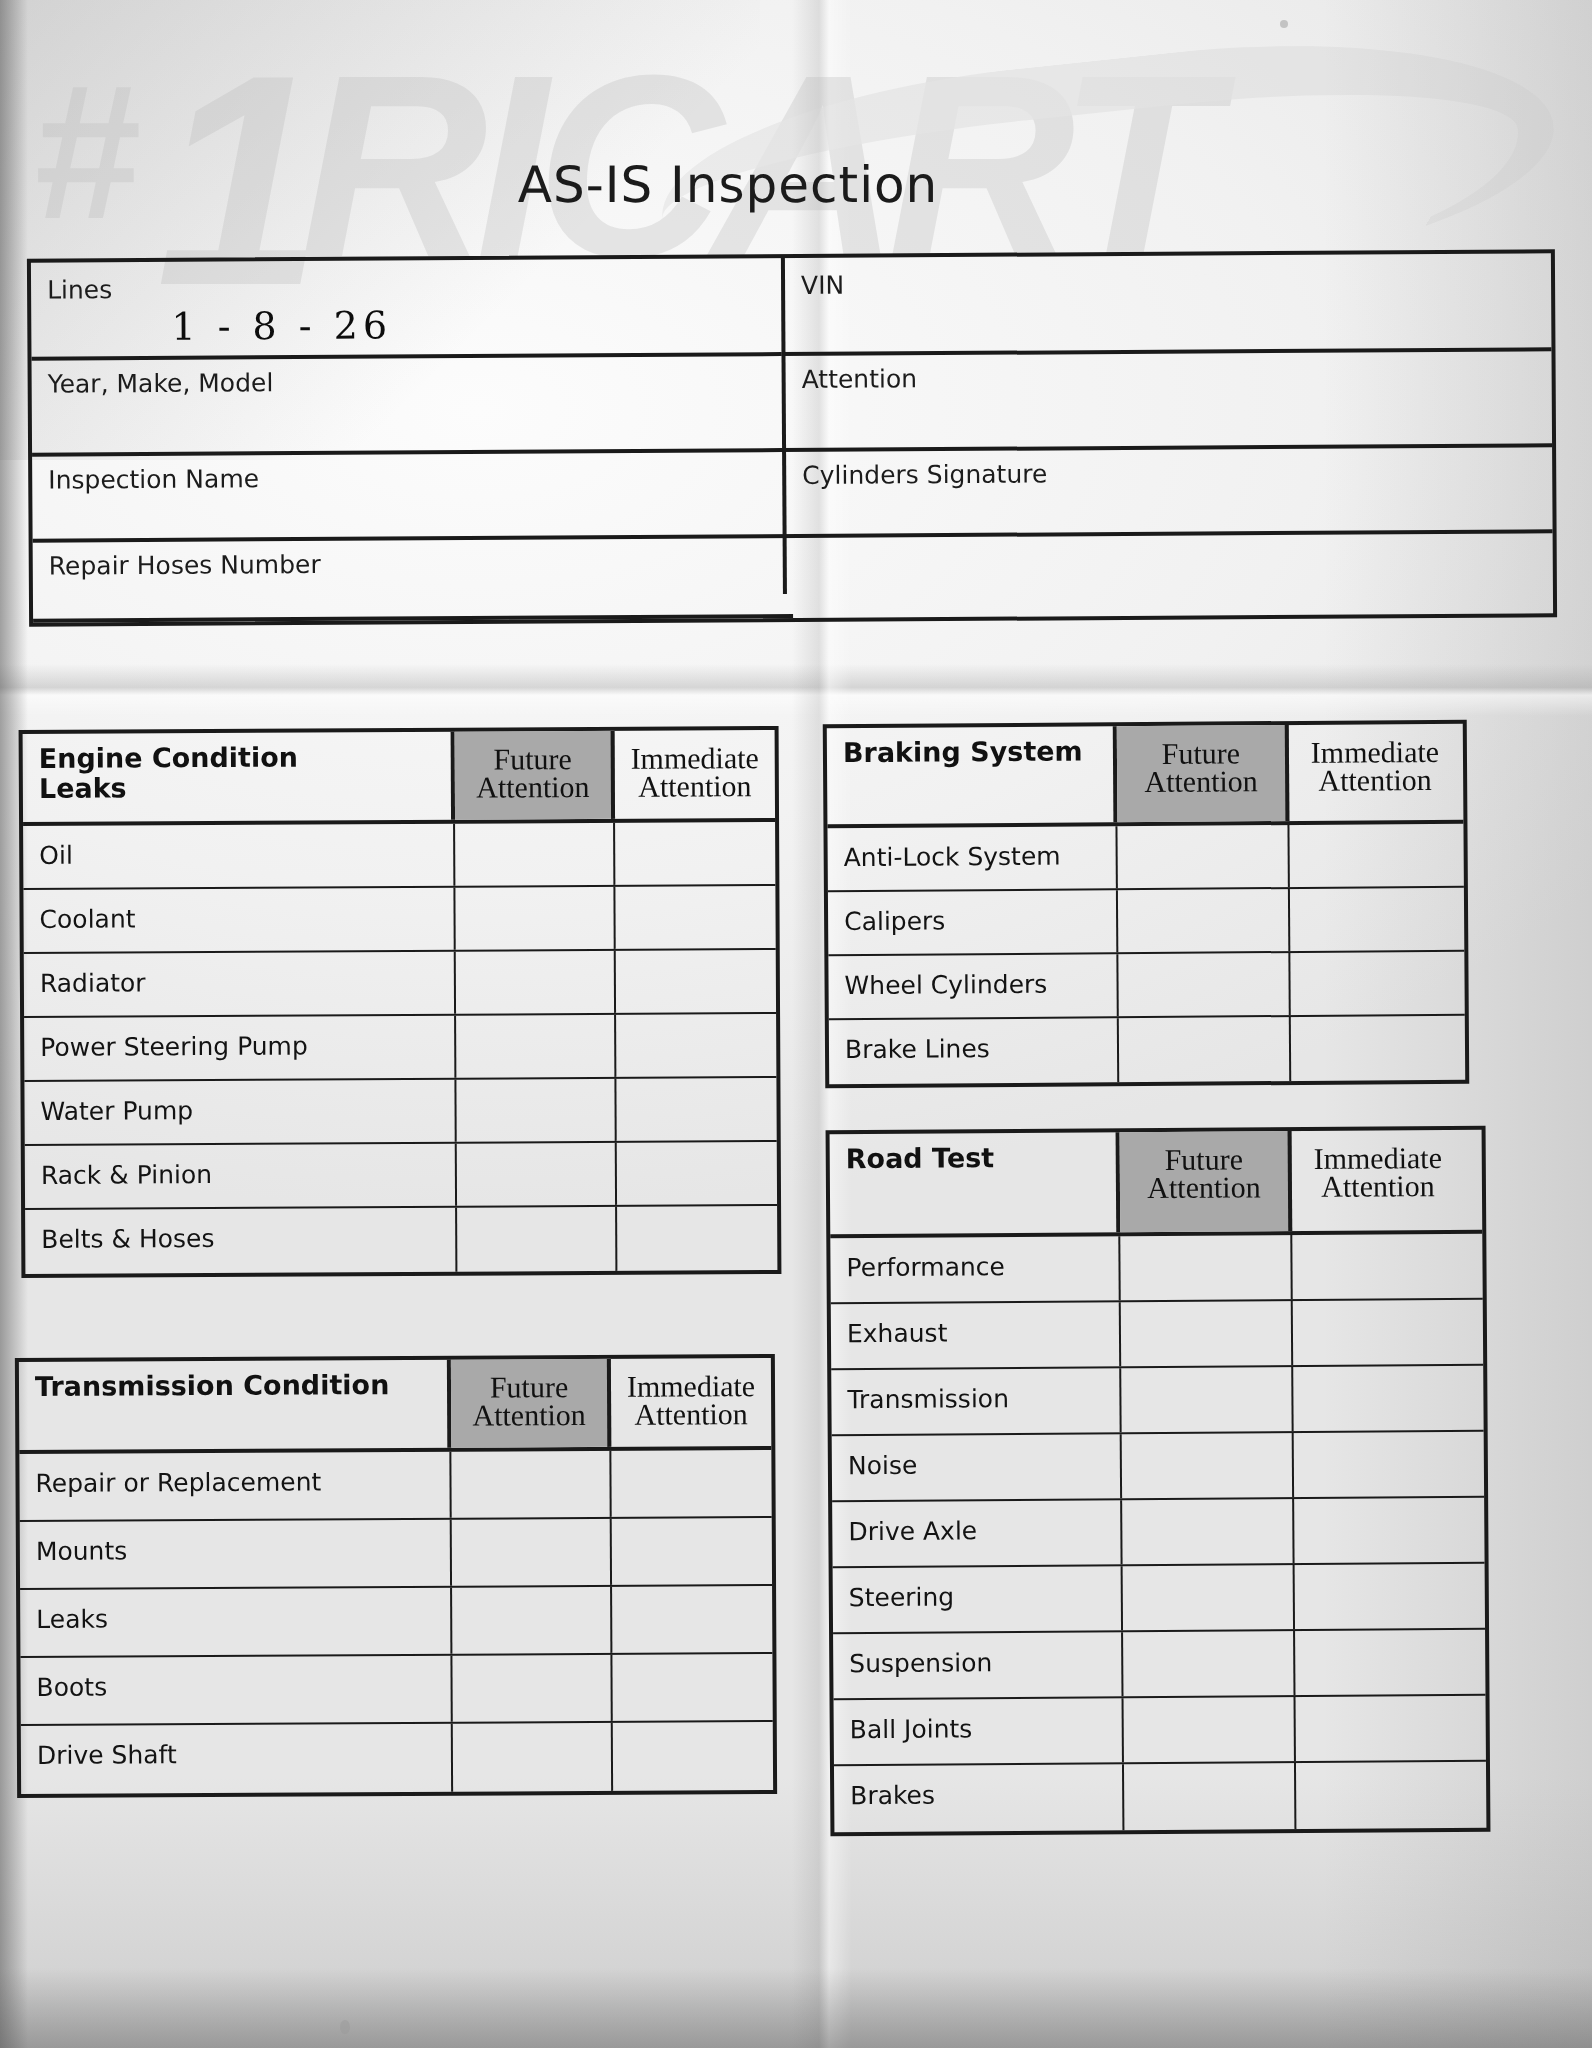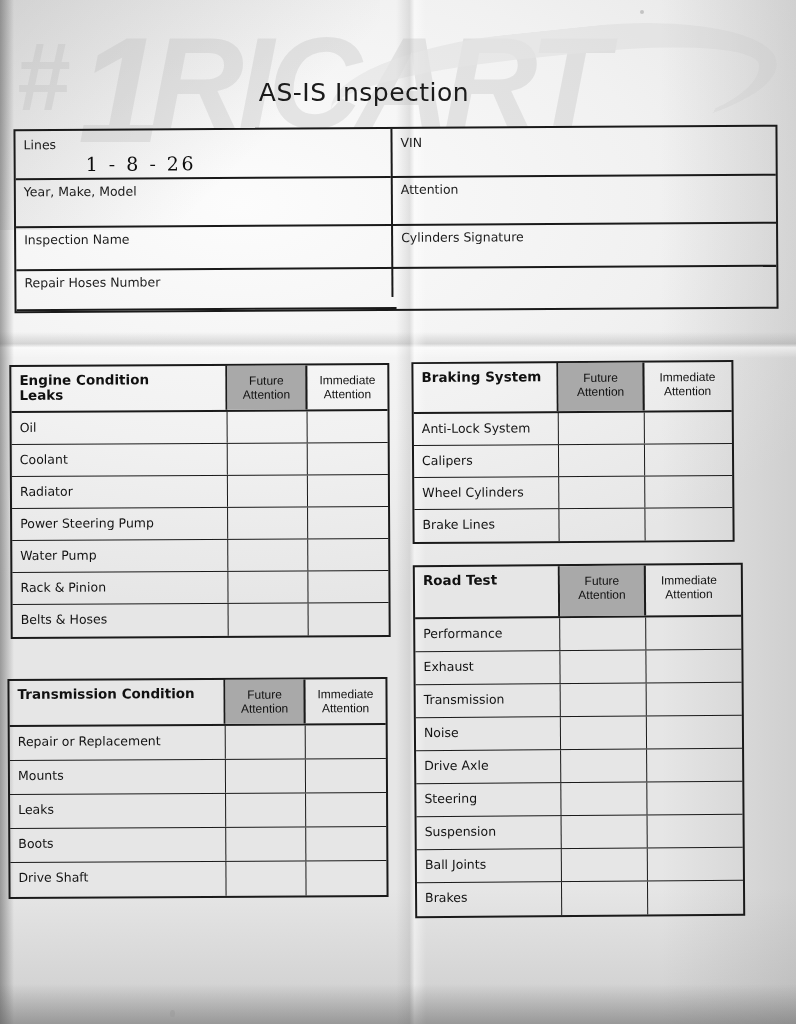--- a/index.html
+++ b/index.html
@@ -163,22 +163,22 @@
     font-family: "DejaVu Sans", sans-serif;
     font-weight: bold;
     font-size: 13.5px;
     color: #111;
     padding: 6px 0 0 8px;
     line-height: 15px;
     box-sizing: border-box;
     border-right: 2px solid #1a1a1a;
   }
   .col-head {
-    font-family: Liberation Sans, sans-serif;
-    font-size: 12px;
+    font-family: Liberation Serif, serif;
+    font-size: 15px;
     color: #111;
     text-align: center;
     line-height: 14px;
     padding-top: 8px;
     box-sizing: border-box;
   }
   .col-head.future {
     background: #a9a9a9;
     border-right: 2px solid #1a1a1a;
   }

